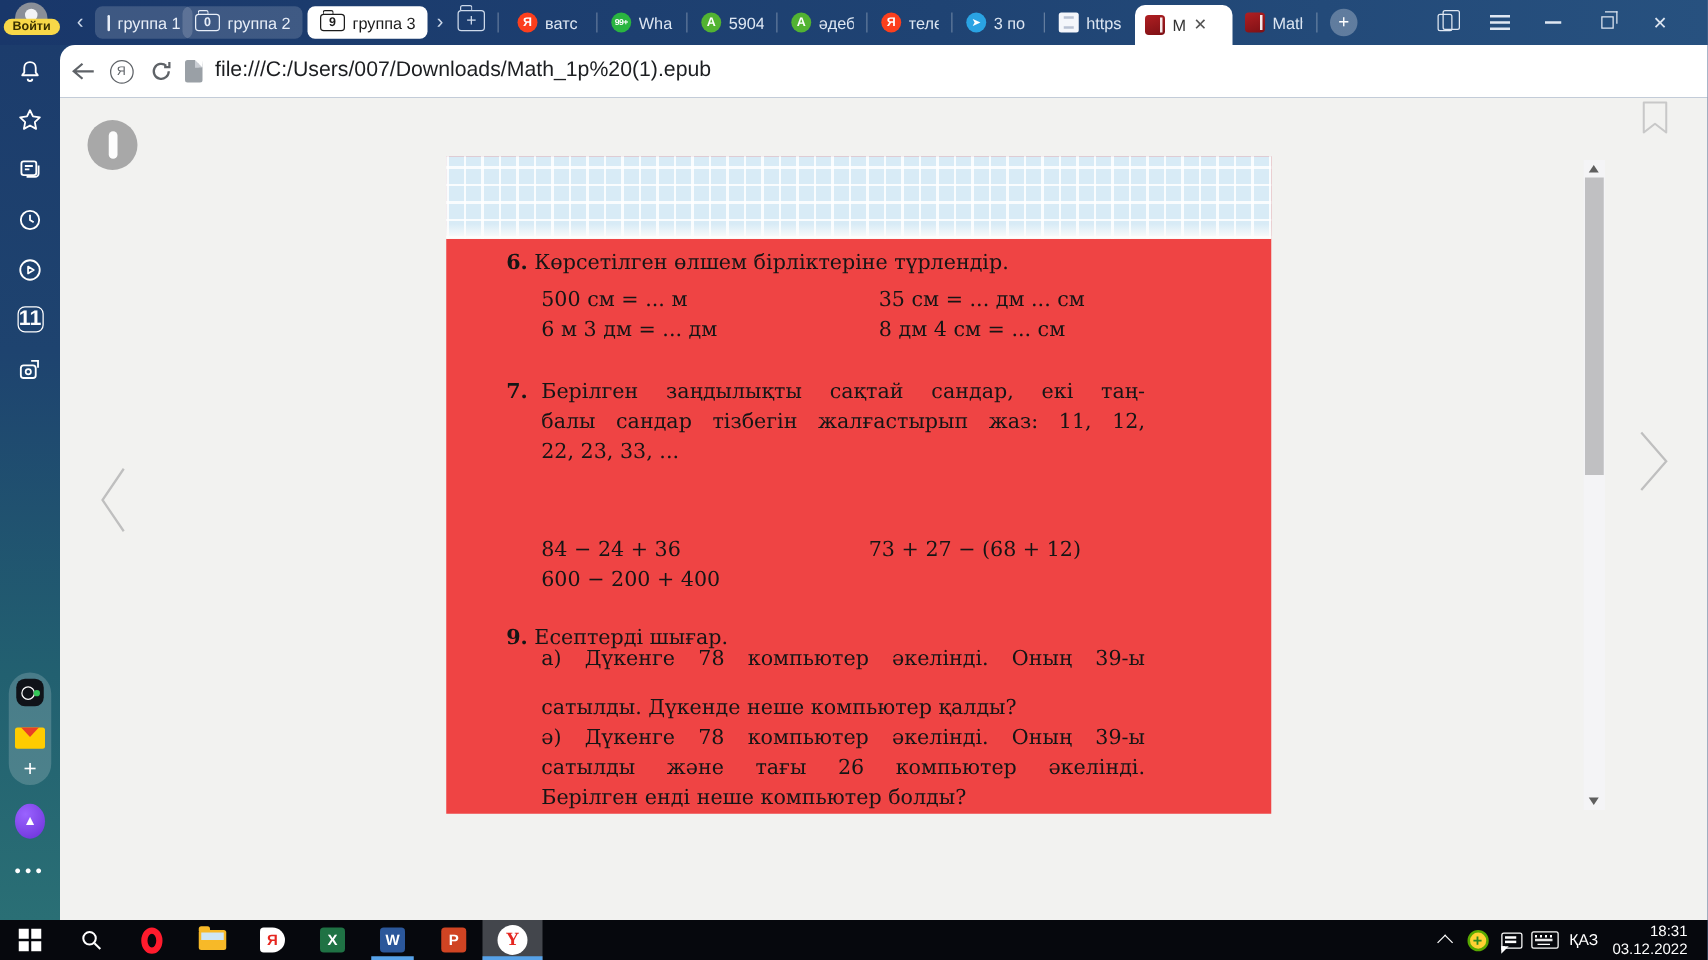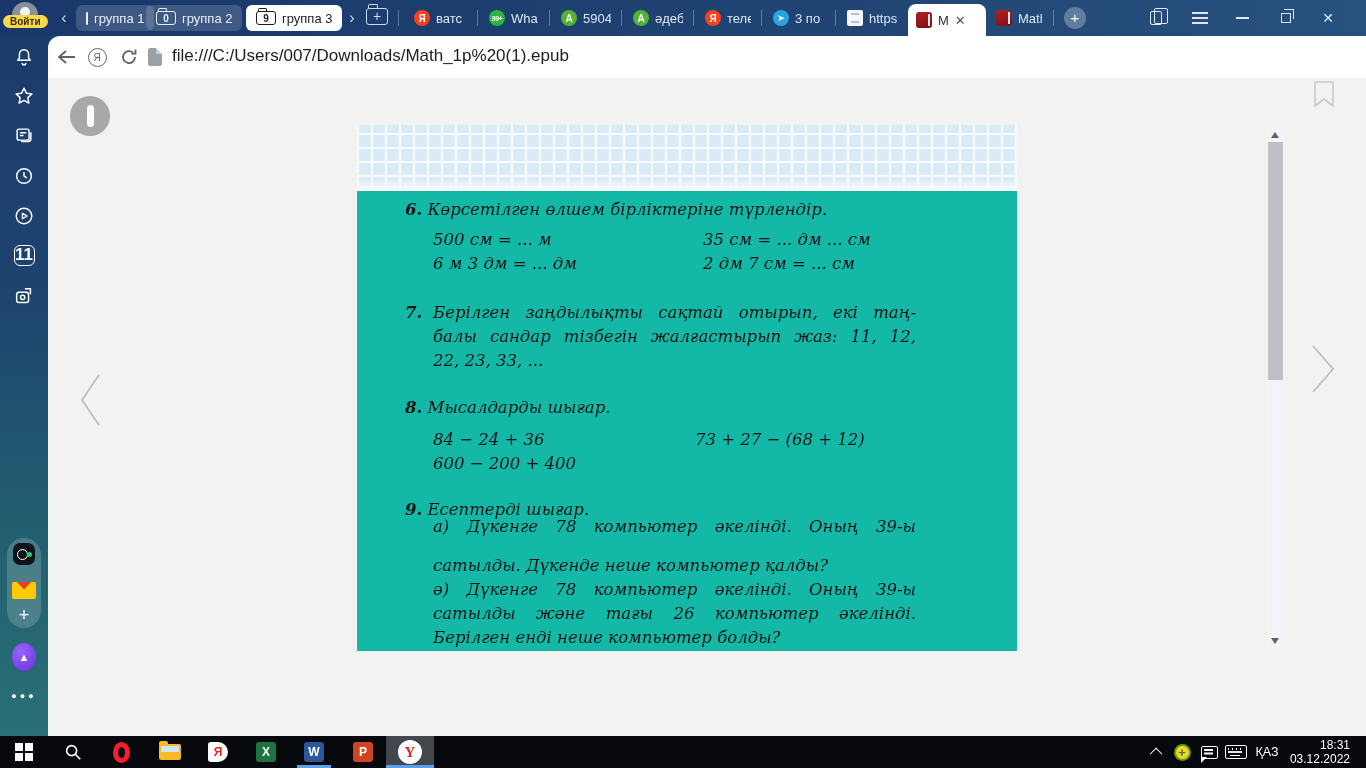--- a/index.html
+++ b/index.html
@@ -88,21 +88,21 @@
                      background:#e93e26; clip-path:polygon(0 0,100% 0,50% 100%); }
   .alice { width:28px; height:28px; border-radius:50%; background:radial-gradient(circle at 35% 30%,#9a63ff,#6a2fd6);
            display:flex; align-items:center; justify-content:center; color:#fff; font-size:11px; }
   .dots3 { color:#fff; font-size:9px; letter-spacing:3px; }
 
   
   #content { position:absolute; top:78px; left:48px; width:1318px; height:658px; background:#f2f2f0; z-index:2; }
   #toc-btn { position:absolute; left:22px; top:18px; width:40px; height:40px; border-radius:50%; background:#a8a8a8; }
   #toc-btn::after { content:""; position:absolute; left:16.5px; top:9px; width:7px; height:22px;
                     border-radius:4px; background:#fdfdfd; }
-  #page { position:absolute; left:309px; top:47px; width:660px; height:526px; background:#14b8a6;font-style:italic; }
+  #page { position:absolute; left:309px; top:47px; width:660px; height:526px; background:#ef4444; }
   #grid-band { position:absolute; left:0; top:0; width:660px; height:66px; background-color:#d8ebf6;
     background-image:
       repeating-linear-gradient(90deg, rgba(255,255,255,.85) 0 2px, transparent 2px 14px),
       repeating-linear-gradient(0deg, rgba(255,255,255,.85) 0 2px, transparent 2px 14px); }
   #grid-band::after { content:""; position:absolute; left:0; bottom:0; width:100%; height:12px;
       background:linear-gradient(to bottom, rgba(253,253,251,0), rgba(253,253,251,1)); }
   .rtxt { position:absolute; font-family:"DejaVu Serif","Liberation Serif",serif; font-size:16.5px;
           line-height:24px; color:#151515; white-space:nowrap; }
   .exnum { font-weight:bold; }
   .jline { white-space:normal; width:483px; text-align:justify; text-align-last:justify; }
@@ -337,31 +337,27 @@
   <div id="page">
     <div id="grid-band"></div>
 
     <div class="rtxt" style="left:48px; top:73px;">
       <span class="exnum">6.</span>
       <span>Көрсетілген өлшем бірліктеріне түрлендір.</span>
     </div>
     <div class="rtxt" style="left:76px;  top:103px;">500 см = ... м</div>
     <div class="rtxt" style="left:346px; top:103px;">35 см = ... дм ... см</div>
     <div class="rtxt" style="left:76px;  top:127px;">6 м 3 дм = ... дм</div>
-    <div class="rtxt" style="left:346px; top:127px;">2 дм 7 см = ... см</div>
+    <div class="rtxt" style="left:346px; top:127px;">8 дм 4 см = ... см</div>
 
     <div class="rtxt exnum" style="left:48px; top:176px;">7.</div>
-    <div class="rtxt jline" style="left:76px; top:176px;">Берілген заңдылықты сақтай отырып, екі таң-</div>
+    <div class="rtxt jline" style="left:76px; top:176px;">Берілген заңдылықты сақтай сандар, екі таң-</div>
     <div class="rtxt jline" style="left:76px; top:200px;">балы сандар тізбегін жалғастырып жаз: 11, 12,</div>
     <div class="rtxt pline" style="left:76px; top:224px;">22, 23, 33, ...</div>
 
-    <div class="rtxt" style="left:48px; top:271px;">
-      <span class="exnum">8.</span>
-      <span>Мысалдарды шығар.</span>
-    </div>
     <div class="rtxt" style="left:76px;  top:303px;">84 − 24 + 36</div>
     <div class="rtxt" style="left:338px; top:303px;">73 + 27 − (68 + 12)</div>
     <div class="rtxt" style="left:76px;  top:327px;">600 − 200 + 400</div>
 
     <div class="rtxt" style="left:48px; top:373px;">
       <span class="exnum">9.</span>
       <span>Есептерді шығар.</span>
     </div>
     <div class="rtxt jline" style="left:76px; top:390px;">а) Дүкенге 78 компьютер әкелінді. Оның 39-ы</div>
     <div class="rtxt pline" style="left:76px; top:429px;">сатылды. Дүкенде неше компьютер қалды?</div>

